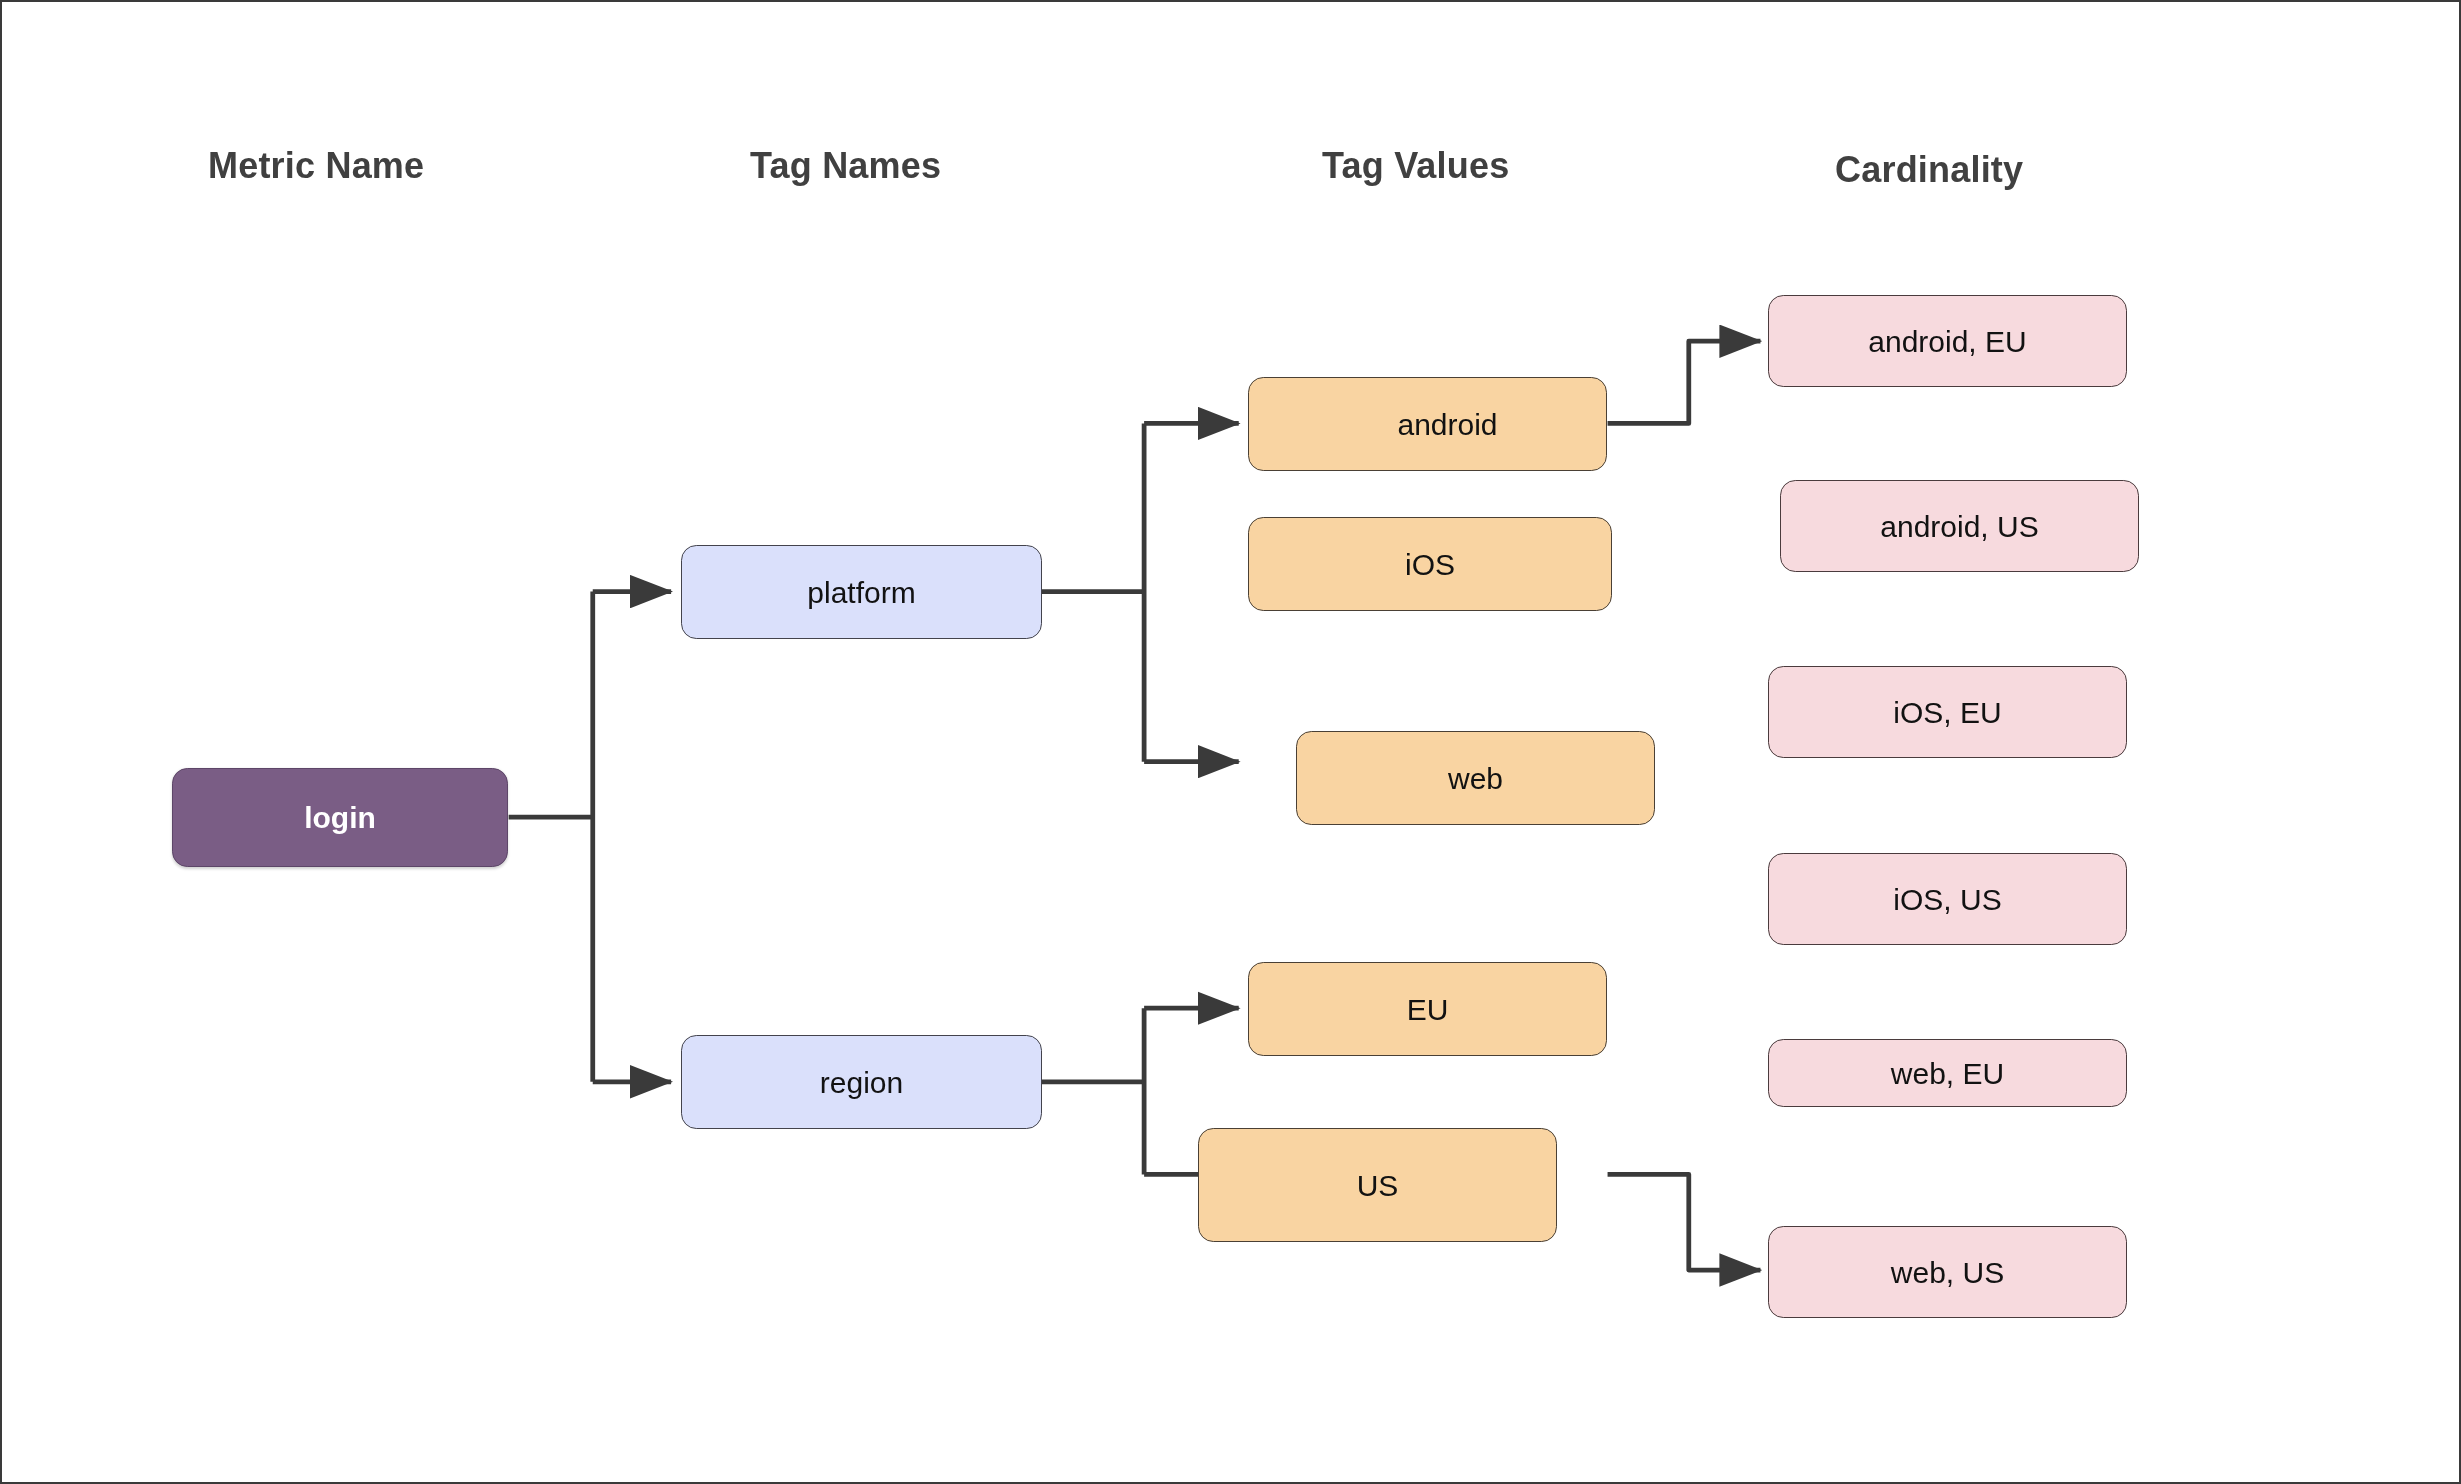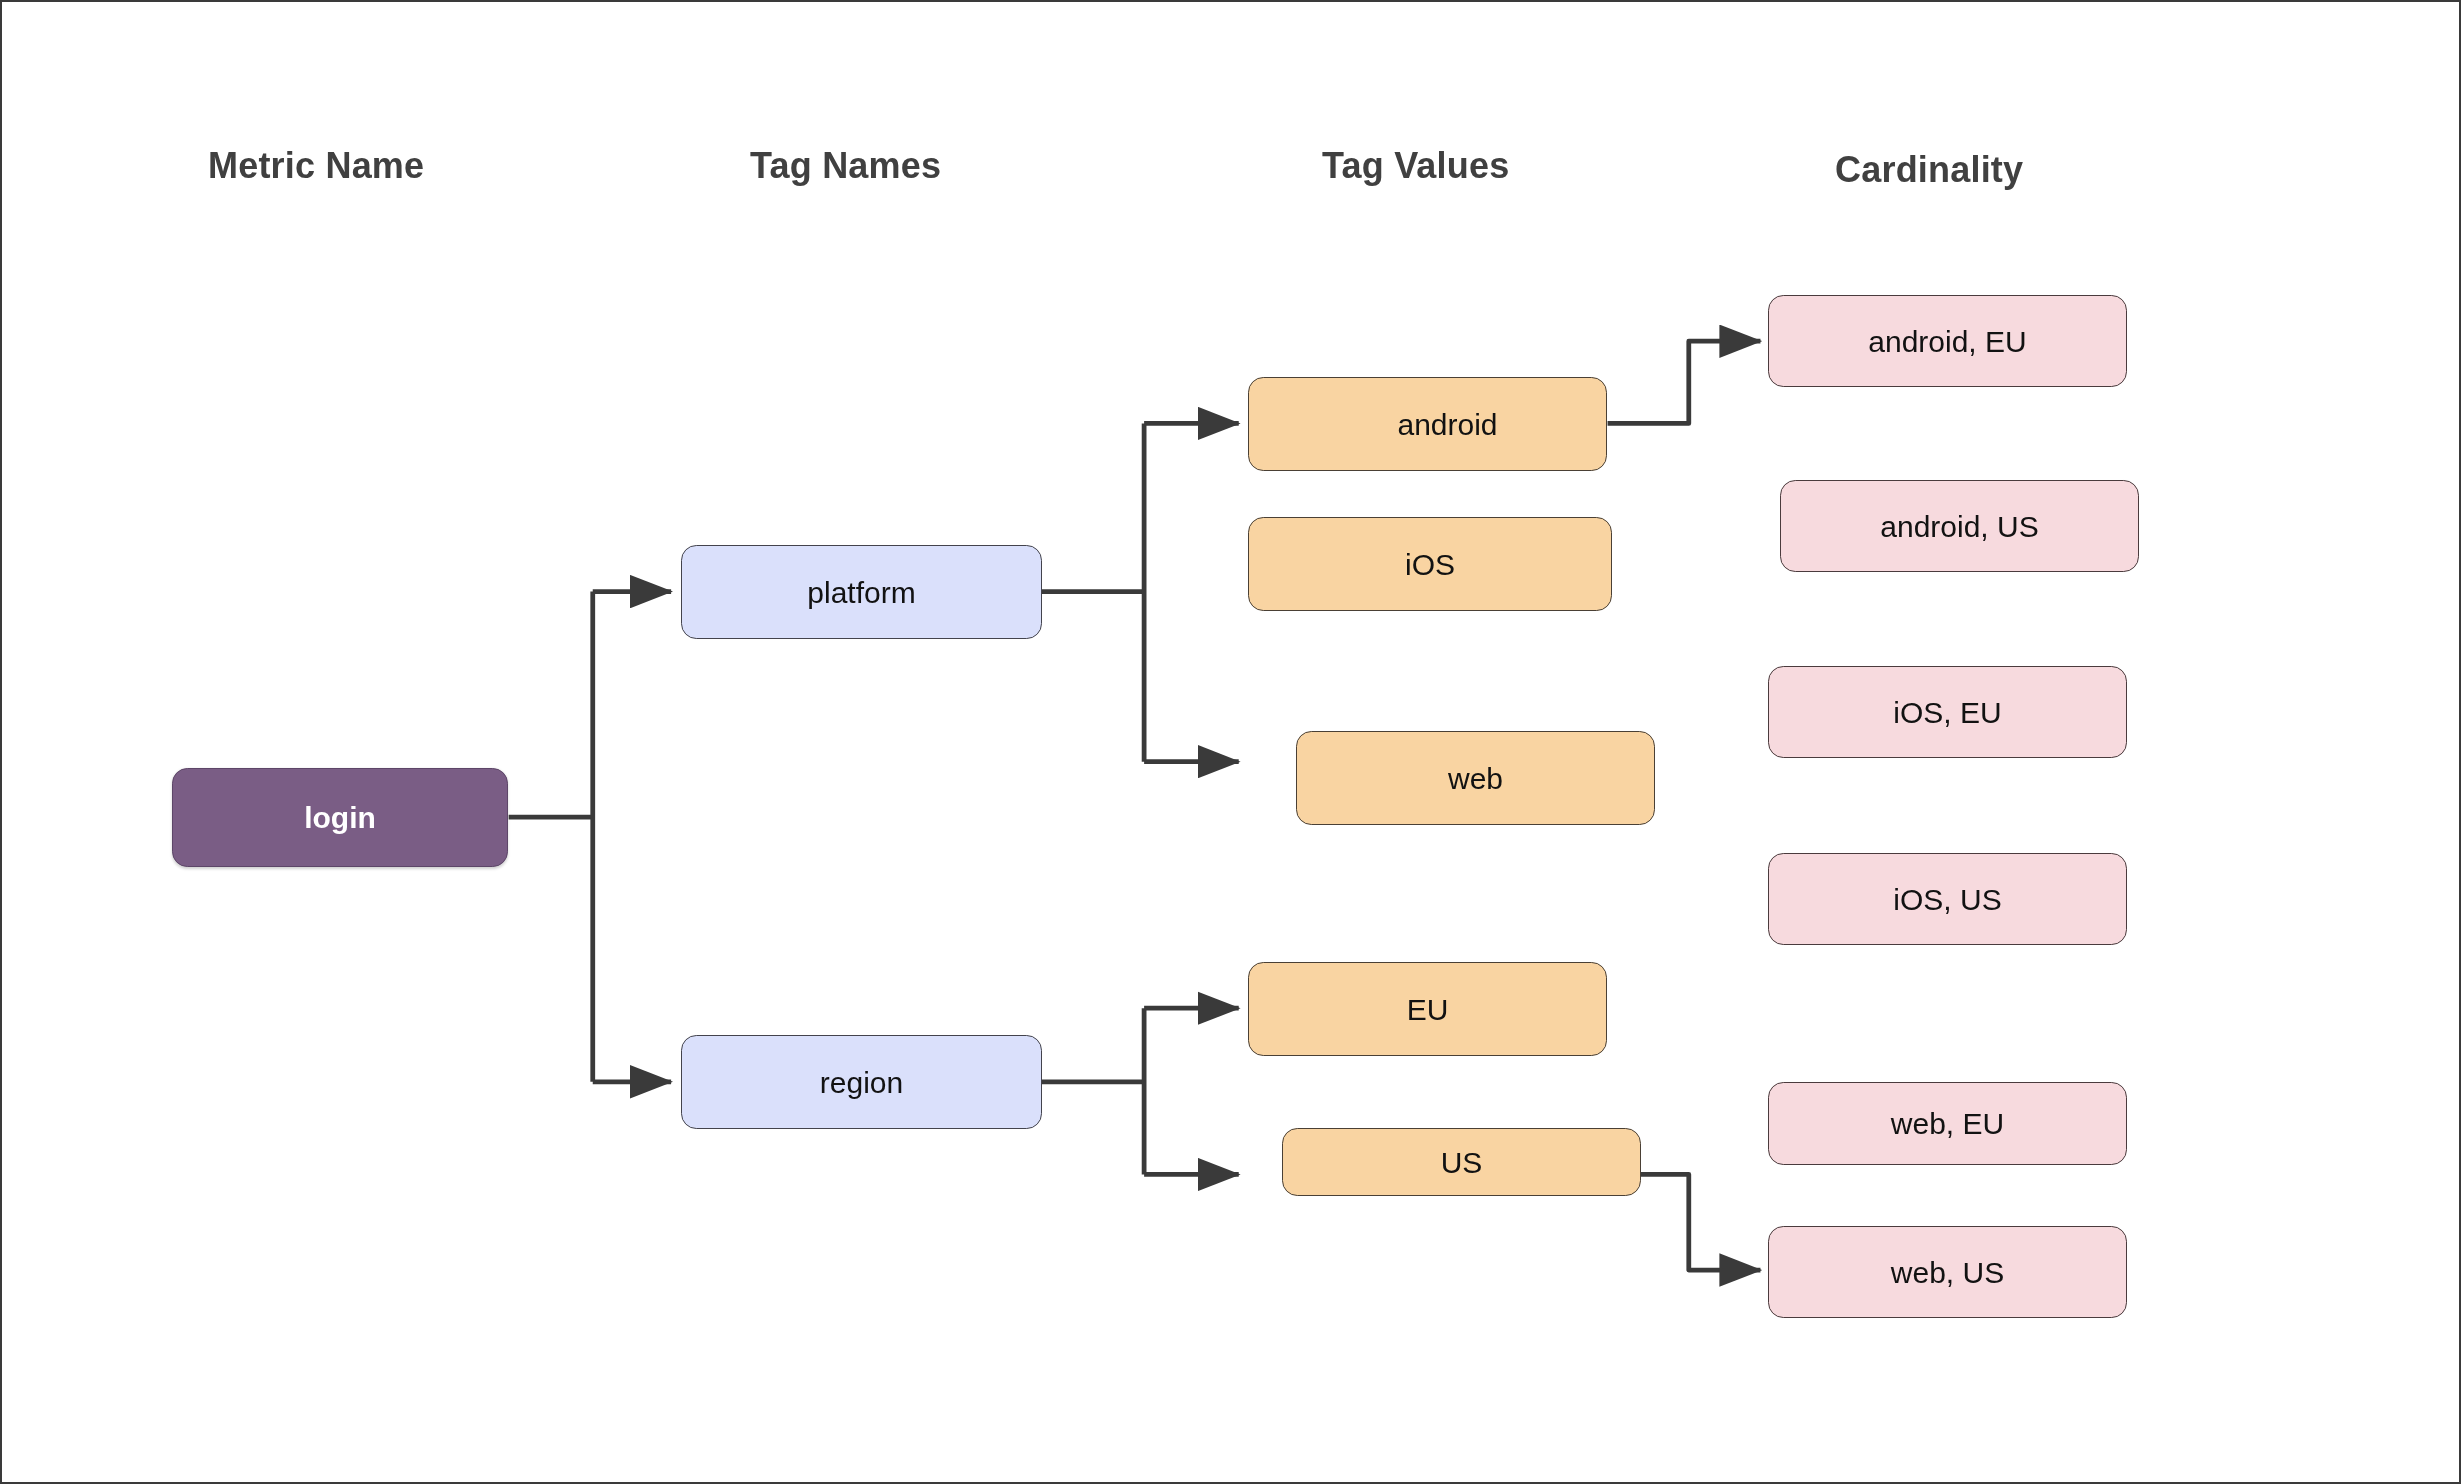--- a/index.html
+++ b/index.html
@@ -142,37 +142,37 @@
   </div>
   <div class="node tagvalue" style="left:1246px; top:515px; width:364px; height:94px;">
     <span>iOS</span>
   </div>
   <div class="node tagvalue" style="left:1246px; top:729px; width:359px; height:94px;margin-left:48px;">
     <span>web</span>
   </div>
   <div class="node tagvalue" style="left:1246px; top:960px; width:359px; height:94px;">
     <span>EU</span>
   </div>
-  <div class="node tagvalue" style="left:1280px; top:1126px; width:359px; height:68px;">
+  <div class="node tagvalue" style="left:1196px; top:1126px; width:359px; height:114px;">
     <span>US</span>
   </div>
 
   <div class="node cardinality" style="left:1766px; top:293px; width:359px; height:92px;">
     <span>android, EU</span>
   </div>
   <div class="node cardinality" style="left:1766px; top:478px; width:359px; height:92px;margin-left:12px;">
     <span>android, US</span>
   </div>
   <div class="node cardinality" style="left:1766px; top:851px; width:359px; height:92px;">
     <span>iOS, US</span>
   </div>
   <div class="node cardinality" style="left:1766px; top:664px; width:359px; height:92px;">
     <span>iOS, EU</span>
   </div>
-  <div class="node cardinality" style="left:1766px; top:1037px; width:359px; height:83px;margin-top:43px;">
+  <div class="node cardinality" style="left:1766px; top:1037px; width:359px; height:68px;">
     <span>web, EU</span>
   </div>
   <div class="node cardinality" style="left:1766px; top:1224px; width:359px; height:92px;">
     <span>web, US</span>
   </div>
 
 </div>
 
 
 </body></html>

